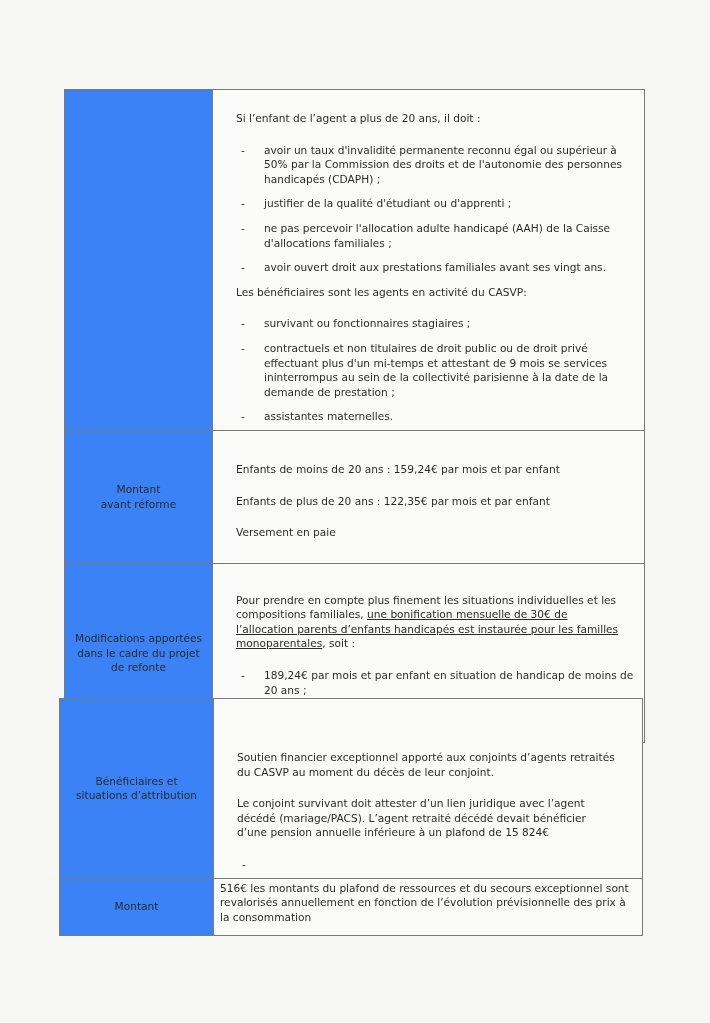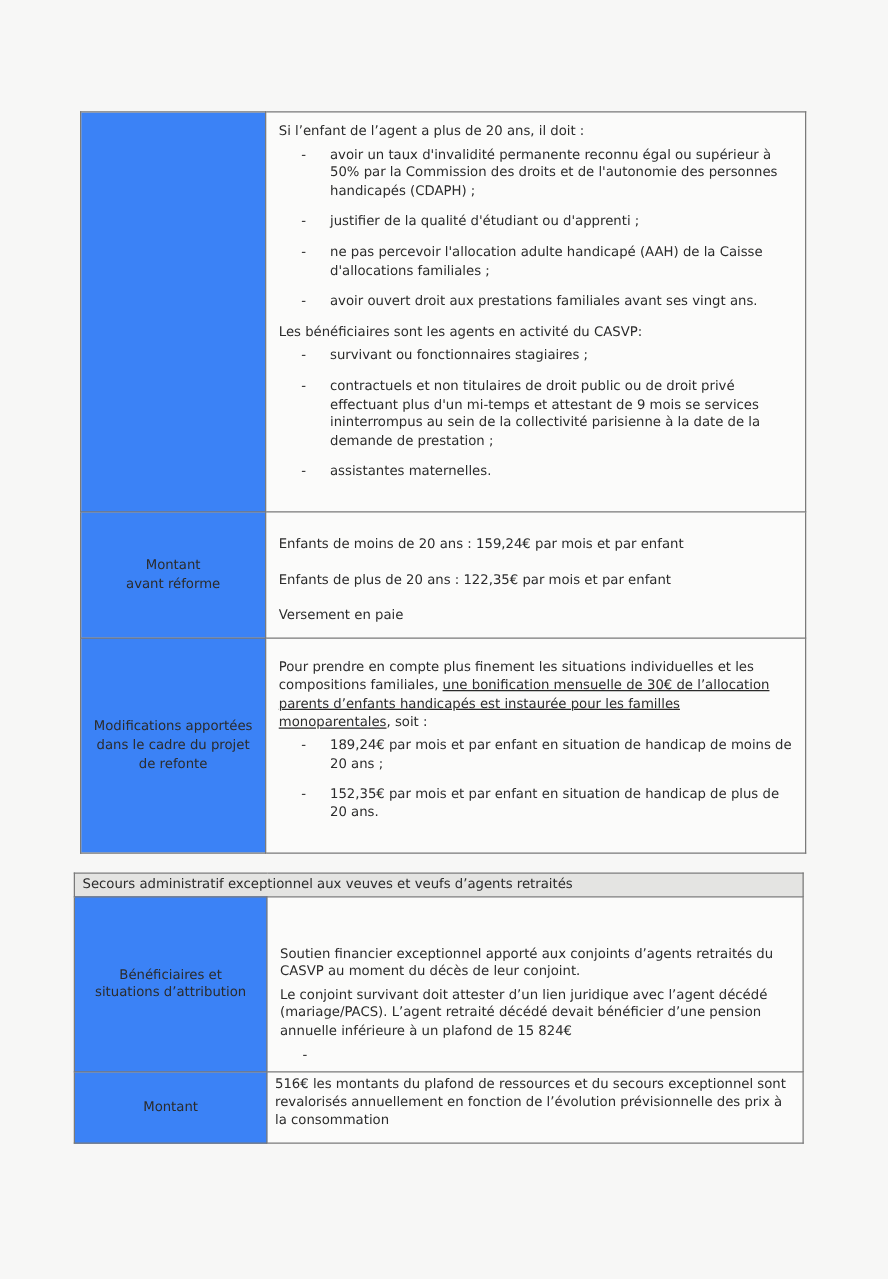--- a/index.html
+++ b/index.html
@@ -22,21 +22,21 @@
     td.content { background: #fbfbfa; padding: 4px 6px 6px 6px; }
     #t1 { left: 64px; top: 89px; width: 581px; }
     #t1 col.c1 { width: 148px; }
     #t2 { left: 59px; top: 698px; width: 584px; }
     #t2 col.c1 { width: 154px; }
     td.header {
       background: #e4e4e2;
       padding: 1px 6px 2px 6px;
       text-align: left;
     }
-    p { margin: 4px; }
+    p { margin: 17px; }
     ul.dash { list-style: none; margin: 0; padding: 0; }
     ul.dash li { position: relative; padding-left: 45px; }
     ul.dash li .bullet { position: absolute; left: 22px; top: 0; }
     .gap { margin-top: 10px; }
     .gap2 { margin-top: 14px; }
     .u { text-decoration: underline; text-align: center; }
     .row1 td.content { height: 320px; }
     .row2 td.content { height: 100px; padding-top: 14px; }
     .row3 td.content { height: 172px; padding-top: 12px; }
     .row4 td.content { height: 129px; padding-top: 34px; }
@@ -97,23 +97,20 @@
     </tr>
   </tbody>
     </table>
 
   <table id="t2">
     <colgroup>
         <col class="c1">
         <col>
       </colgroup>
     <tbody>
-        <tr>
-      <td class="header" colspan="2">Secours administratif exceptionnel aux veuves et veufs d’agents retraités</td>
-    </tr>
     <tr class="row4">
       <td class="label">
         <div>Bénéficiaires et</div>
         <div>situations d’attribution</div>
       </td>
       <td class="content">
         <p>Soutien financier exceptionnel apporté aux conjoints d’agents retraités du CASVP au moment du décès de leur conjoint.</p>
         <p>Le conjoint survivant doit attester d’un lien juridique avec l’agent décédé (mariage/PACS). L’agent retraité décédé devait bénéficier d’une pension annuelle inférieure à un plafond de 15 824€</p>
         <ul class="dash">
           <li><span class="bullet">-</span>&nbsp;</li>

